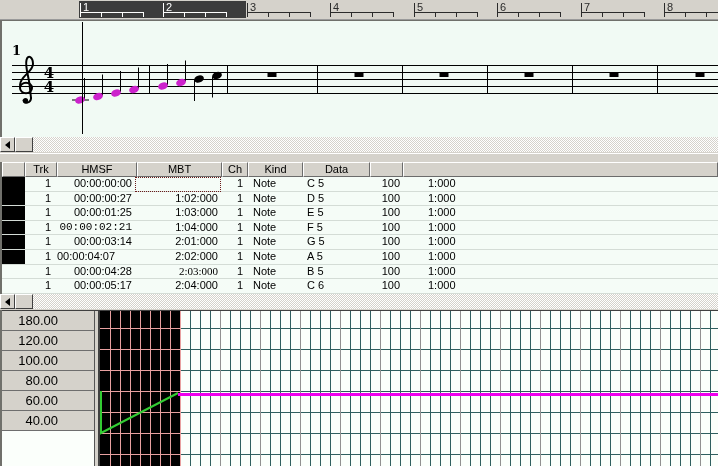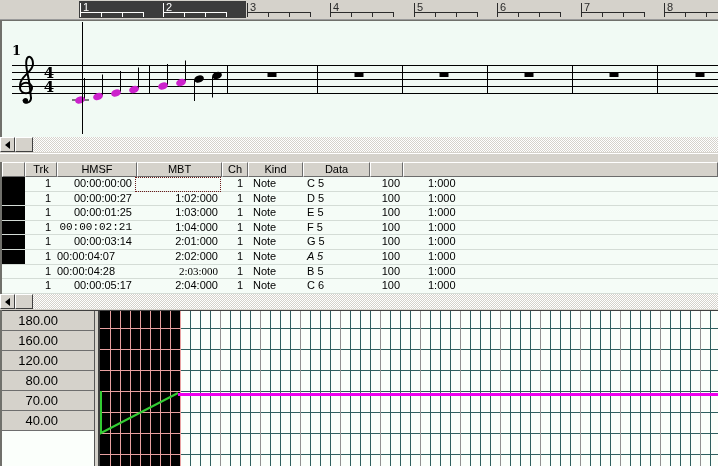--- a/index.html
+++ b/index.html
@@ -255,28 +255,28 @@
         <div class="c" style="text-align: right; padding-right: 3px;">100</div>
         <div class="c" style="padding-left: 25px;">1:000</div>
       </div>
       <div class="erow">
         <div class="c mark"></div>
         <div class="c" style="text-align: right; padding-right: 6px;">1</div>
         <div class="c" style="text-align: left; padding-right: 5px;">00:00:04:07</div>
         <div class="c" style="text-align: right; padding-right: 4px;">2:02:000</div>
         <div class="c" style="text-align: right; padding-right: 5px;">1</div>
         <div class="c" style="padding-left: 5px;">Note</div>
-        <div class="c" style="padding-left: 4px; font-style: italic;">A 5</div>
+        <div class="c" style="padding-left: 4px;">A 5</div>
         <div class="c" style="text-align: right; padding-right: 3px;">100</div>
         <div class="c" style="padding-left: 25px;">1:000</div>
       </div>
       <div class="erow">
         <div class="c"></div>
         <div class="c" style="text-align: right; padding-right: 6px;">1</div>
-        <div class="c" style="text-align: left; padding-right: 5px;">00:00:04:28</div>
+        <div class="c" style="text-align: right; padding-right: 5px;">00:00:04:28</div>
         <div class="c" style="text-align: right; padding-right: 4px; font-family: Liberation Serif, serif;">2:03:000</div>
         <div class="c" style="text-align: right; padding-right: 5px;">1</div>
         <div class="c" style="padding-left: 5px;">Note</div>
         <div class="c" style="padding-left: 4px;">B 5</div>
         <div class="c" style="text-align: right; padding-right: 3px;">100</div>
         <div class="c" style="padding-left: 25px;">1:000</div>
       </div>
       <div class="erow">
         <div class="c"></div>
         <div class="c" style="text-align: right; padding-right: 6px;">1</div>
@@ -300,30 +300,30 @@
 </div>
 
 <div id="tempo-pane" class="pane">
   <div class="bl" style="left:0;top:0;width:718px;height:1px;background:#404040;"></div>
   <div class="bl" style="left:0;top:0;width:2px;height:156px;"></div>
   <div id="tlabels">
       <div class="tlabel">
         <span>180.00</span>
       </div>
       <div class="tlabel">
-        <span>160.00</span>
-      </div>
-      <div class="tlabel">
         <span>120.00</span>
       </div>
       <div class="tlabel">
+        <span>100.00</span>
+      </div>
+      <div class="tlabel">
         <span>80.00</span>
       </div>
       <div class="tlabel">
-        <span>70.00</span>
+        <span>60.00</span>
       </div>
       <div class="tlabel">
         <span>40.00</span>
       </div>
     </div>
   <div class="abs" style="left:94px;top:1px;width:4px;height:155px;background:#D5D2CB;border-left:1px solid #555;box-sizing:border-box;"></div>
   <div class="bl" style="left:98px;top:1px;width:2px;height:155px;background:#404040;"></div>
   <svg id="tempo-svg" width="618" height="155" style="position:absolute;left:100px;top:1px;">
       <rect x="0" y="0" width="618" height="155" fill="#FBFFFB"></rect>
       <rect x="0" y="0" width="80" height="155" fill="#000000"></rect>

